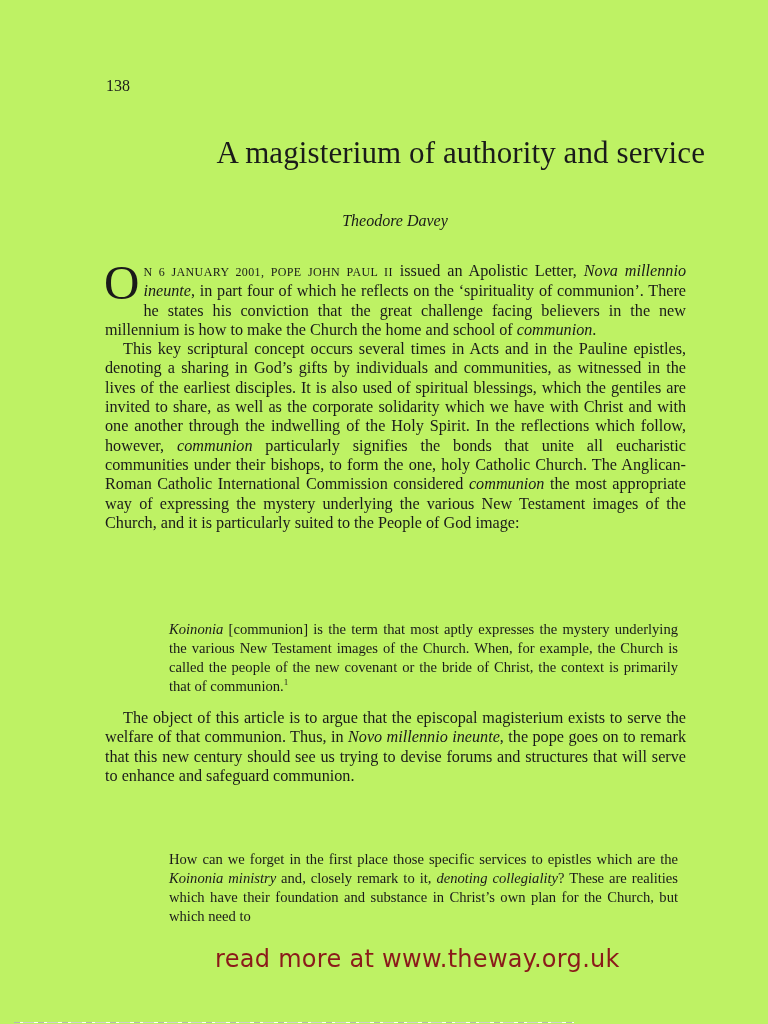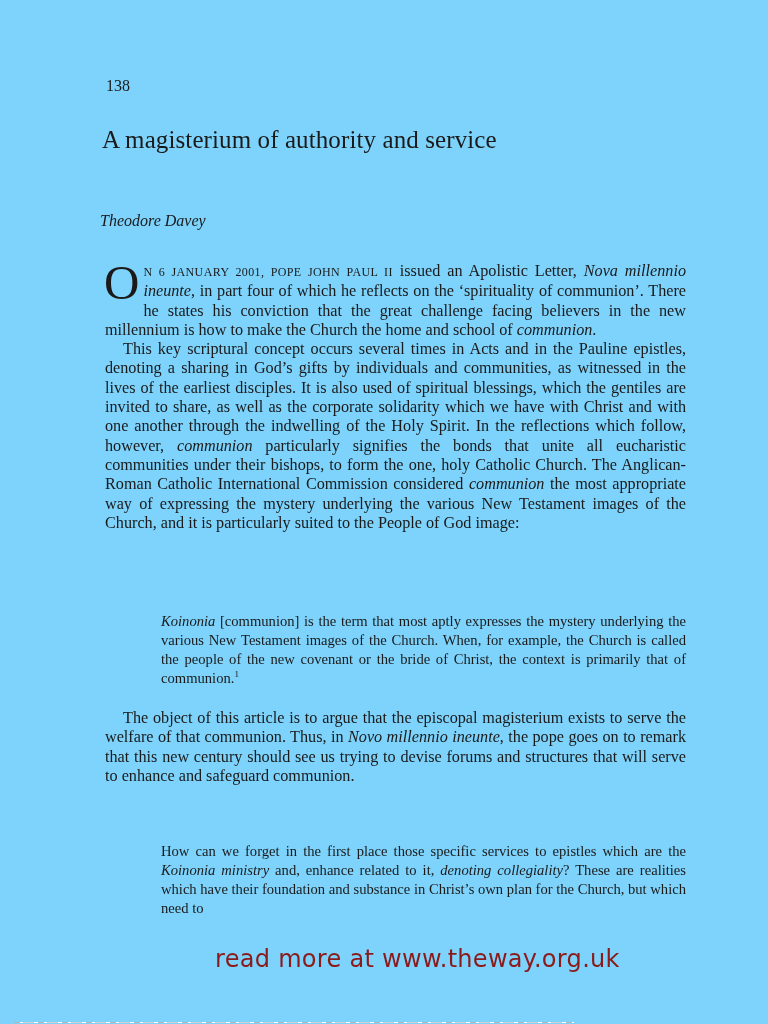--- a/index.html
+++ b/index.html
@@ -12,47 +12,47 @@
       height: 1024px;
       position: relative;
       overflow: hidden;
       font-family: "Liberation Serif", "DejaVu Serif", serif;
       color: #1a1a1a;
     }
     .page {
       position: absolute;
       left: 0; top: 0;
       width: 768px; height: 1024px;
-      background: #7dd3fc;
+      background: #bef264;
     }
     .page-number {
       position: absolute;
       left: 106px;
       top: 76px;
       font-size: 16px;
       line-height: 20px;
     }
     .title {
       position: absolute;
       left: 100px;
       width: 590px;
       top: 116px;
-      margin: 2px;
-      text-align: left;
+      margin: 15px;
+      text-align: right;
       font-weight: normal;
-      font-size: 25px;
+      font-size: 31px;
       line-height: 44px;
       letter-spacing: 0.1px;
     }
     .author {
       position: absolute;
       left: 100px;
       width: 590px;
       top: 211px;
-      text-align: left;
+      text-align: center;
       font-style: italic;
       font-size: 16px;
       line-height: 20px;
     }
     .body-block {
       position: absolute;
       left: 105px;
       width: 581px;
       font-size: 16.2px;
       line-height: 19.3px;
@@ -77,21 +77,21 @@
       letter-spacing: 0.4px;
     }
     .quote {
       position: absolute;
       left: 161px;
       width: 525px;
       font-size: 14.6px;
       line-height: 19px;
       text-align: justify;
     }
-    .quote p { margin: 0; }
+    .quote p { margin: 8px; }
     sup {
       font-size: 9px;
       vertical-align: 6px;
       line-height: 0;
     }
     .read-more {
       position: absolute;
       left: 215px;
       top: 945px;
       color: #8b1a1a;
@@ -127,19 +127,19 @@
 
   <div class="quote" style="top:612px;">
     <p><em>Koinonia</em><span> [communion] is the term that most aptly expresses the mystery underlying the various New Testament images of the Church. When, for example, the Church is called the people of the new covenant or the bride of Christ, the context is primarily that of communion.</span><sup>1</sup></p>
   </div>
 
   <div class="body-block" style="top:709px;">
     <p class="indent"><span>The object of this article is to argue that the episcopal magisterium exists to serve the welfare of that communion. Thus, in </span><em>Novo millennio ineunte</em><span>, the pope goes on to remark that this new century should see us trying to devise forums and structures that will serve to enhance and safeguard communion.</span></p>
   </div>
 
   <div class="quote" style="top:842px;">
-    <p><span>How can we forget in the first place those specific services to epistles which are the </span><em>Koinonia ministry</em><span> and, enhance related to it, </span><em>denoting collegiality</em><span>? These are realities which have their foundation and substance in Christ’s own plan for the Church, but which need to</span></p>
+    <p><span>How can we forget in the first place those specific services to epistles which are the </span><em>Koinonia ministry</em><span> and, closely remark to it, </span><em>denoting collegiality</em><span>? These are realities which have their foundation and substance in Christ’s own plan for the Church, but which need to</span></p>
   </div>
 
   <a class="read-more">read more at www.theway.org.uk</a>
 
   <div class="scan-line"></div>
 </div>
 
 </body></html>

